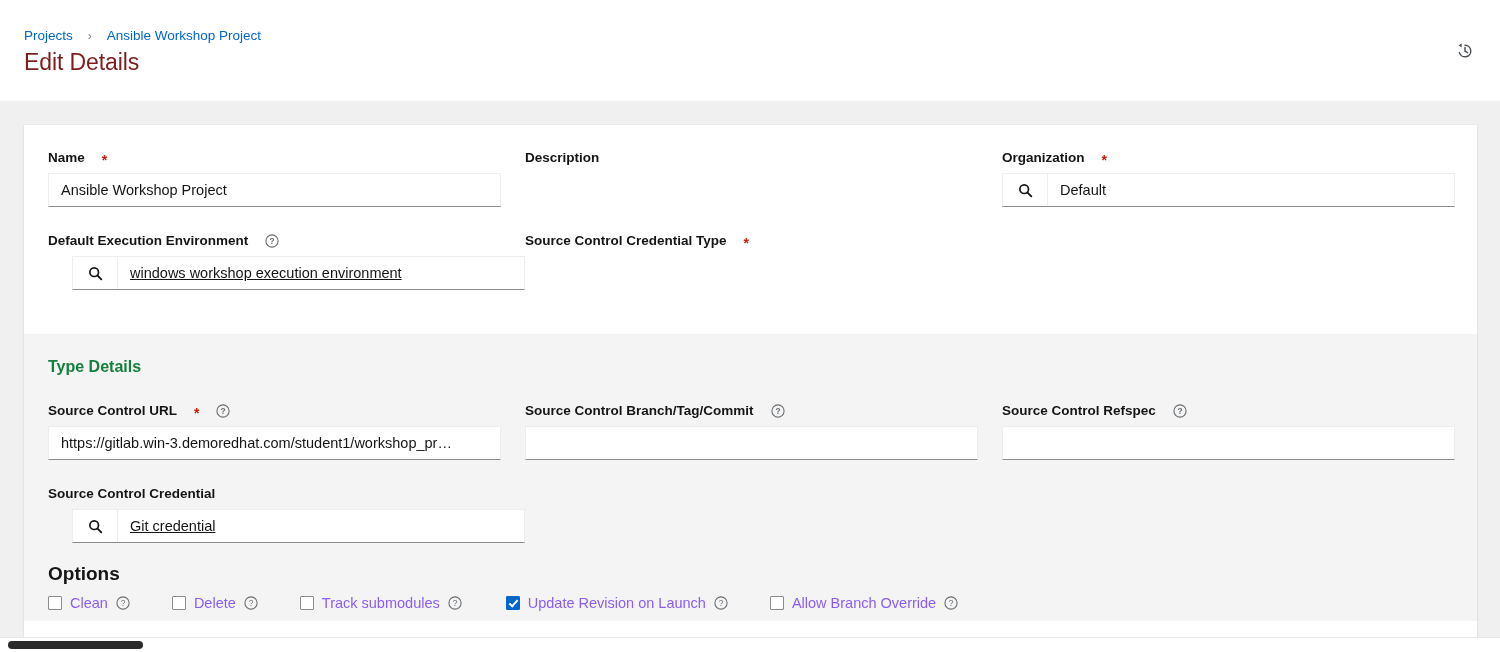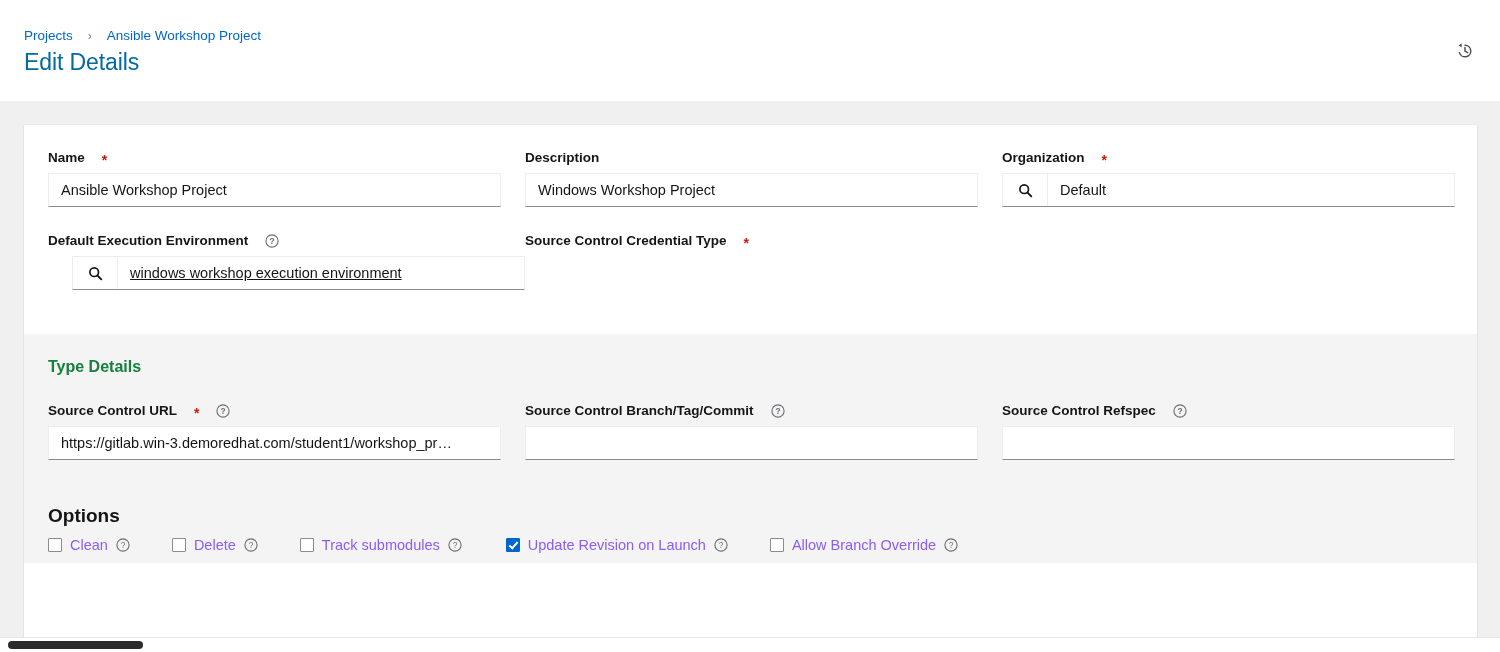--- a/index.html
+++ b/index.html
@@ -49,21 +49,21 @@
     color: #8a8d90;
     font-size: 12px;
     padding: 0 1px;
   }
   .page-title {
     position: absolute;
     left: 24px; top: 47px;
     font-size: 23px;
     line-height: 30px;
     font-weight: 400;
-    color: #0369a1;
+    color: #7f1d1d;
     letter-spacing: -0.1px;
   }
   .header-actions {
     position: absolute;
     right: 22px; top: 38px;
     width: 26px; height: 26px;
     display: flex;
     align-items: center;
     justify-content: center;
     cursor: pointer;
@@ -297,23 +297,20 @@
           </div>
           <div class="input">
             <div class="value">Ansible Workshop Project</div>
           </div>
         </div>
 
         <div class="field">
           <div class="field-label">
             <span>Description</span>
           </div>
-          <div class="input">
-            <div class="value">Windows Workshop Project</div>
-          </div>
         </div>
 
         <div class="field">
           <div class="field-label">
             <span>Organization</span>
             <span class="req">*</span>
           </div>
           <div class="input">
             <div class="lookup-btn">
               <span>
@@ -416,20 +413,36 @@
           <div class="input">
             <div class="value empty" title=""></div>
           </div>
         </div>
       </div>
 
       <div class="row-gap"></div>
 
       <div class="grid">
 
+        <div class="field">
+          <div class="field-label">
+            <span>Source Control Credential</span>
+          </div>
+          <div class="input field-inset">
+            <div class="lookup-btn">
+              <span>
+                <svg width="15" height="15" viewBox="0 0 16 16" fill="none">
+                  <circle cx="6.6" cy="6.6" r="4.6" stroke="#151515" stroke-width="1.8"></circle>
+                  <path d="M10.2 10.2 L14.2 14.2" stroke="#151515" stroke-width="2" stroke-linecap="round"></path>
+                </svg>
+              </span>
+            </div>
+            <div class="value">Git credential</div>
+          </div>
+        </div>
 
         <div class="field"></div>
         <div class="field"></div>
       </div>
 
       <div class="options-label">Options</div>
 
       <div class="options-row">
 
         <label class="check-item">

